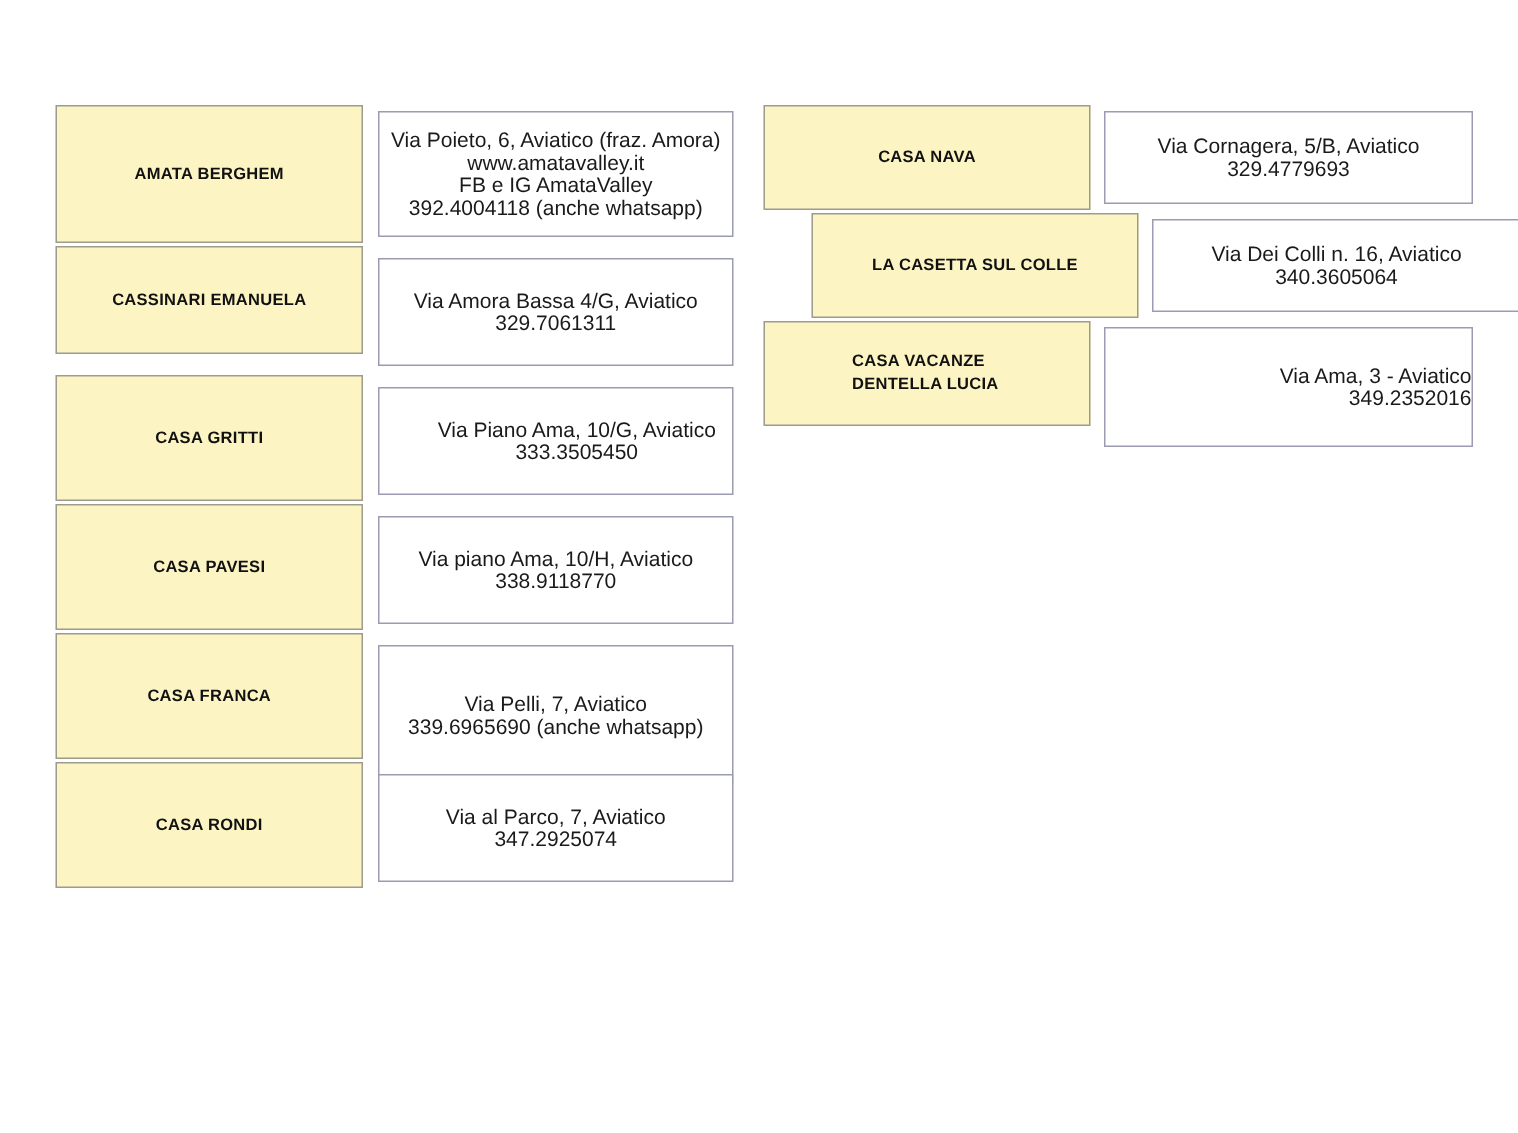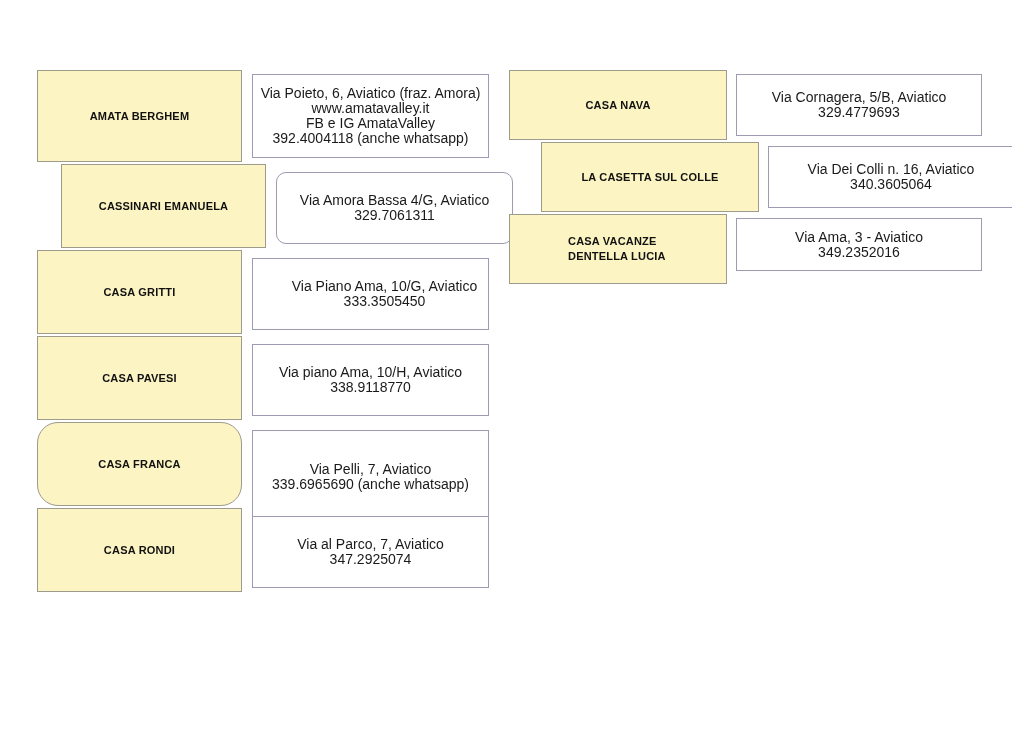--- a/index.html
+++ b/index.html
@@ -94,24 +94,24 @@
           <span class="name-text">AMATA BERGHEM</span>
         </div>
         <div class="addr-cell" style="height: 84px; margin-top: 4px;">
           <span class="addr-text">Via Poieto, 6, Aviatico (fraz. Amora)
 www.amatavalley.it
 FB e IG AmataValley
 392.4004118 (anche whatsapp)</span>
         </div>
       </div>
       <div class="listing-row" style="height: 86px;">
-        <div class="name-cell" style="height: 84px; margin-left: 24px;">
+        <div class="name-cell" style="height: 72px;">
           <span class="name-text">CASSINARI EMANUELA</span>
         </div>
-        <div class="addr-cell" style="height: 72px; margin-top: 8px; border-radius: 10px;">
+        <div class="addr-cell" style="height: 72px; margin-top: 8px;">
           <span class="addr-text">Via Amora Bassa 4/G, Aviatico
 329.7061311</span>
         </div>
       </div>
       <div class="listing-row" style="height: 86px;">
         <div class="name-cell" style="height: 84px;">
           <span class="name-text">CASA GRITTI</span>
         </div>
         <div class="addr-cell" style="height: 72px; margin-top: 8px; padding-left: 28px;">
           <span class="addr-text">Via Piano Ama, 10/G, Aviatico
@@ -121,21 +121,21 @@
       <div class="listing-row" style="height: 86px;">
         <div class="name-cell" style="height: 84px;">
           <span class="name-text">CASA PAVESI</span>
         </div>
         <div class="addr-cell" style="height: 72px; margin-top: 8px;">
           <span class="addr-text">Via piano Ama, 10/H, Aviatico
 338.9118770</span>
         </div>
       </div>
       <div class="listing-row" style="height: 86px;">
-        <div class="name-cell" style="height: 84px; border-radius: 21px;">
+        <div class="name-cell" style="height: 84px;">
           <span class="name-text">CASA FRANCA</span>
         </div>
         <div class="addr-cell" style="height: 93px; margin-top: 8px;">
           <span class="addr-text">Via Pelli, 7, Aviatico
 339.6965690 (anche whatsapp)</span>
         </div>
       </div>
       <div class="listing-row" style="height: 86px;">
         <div class="name-cell" style="height: 84px;">
           <span class="name-text">CASA RONDI</span>
@@ -163,19 +163,19 @@
         <div class="addr-cell" style="height: 62px; margin-top: 4px;">
           <span class="addr-text">Via Dei Colli n. 16, Aviatico
 340.3605064</span>
         </div>
       </div>
       <div class="listing-row" style="height: 72px;">
         <div class="name-cell multiline" style="height: 70px;">
           <span class="name-text">CASA VACANZE
 DENTELLA LUCIA</span>
         </div>
-        <div class="addr-cell" style="height: 53px; margin-top: 4px;">
+        <div class="addr-cell" style="height: 80px; margin-top: 4px; text-align: right;">
           <span class="addr-text">Via Ama, 3 - Aviatico
 349.2352016</span>
         </div>
       </div>
     </div>
 </div>
 
 </body></html>

